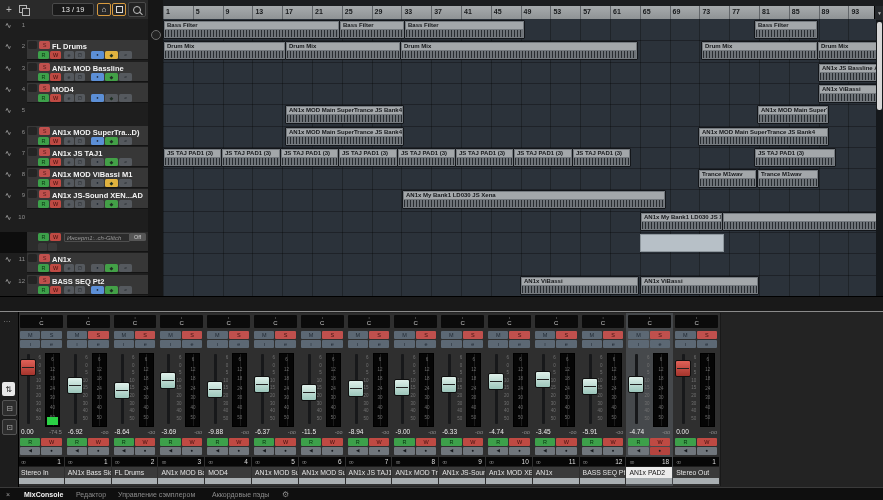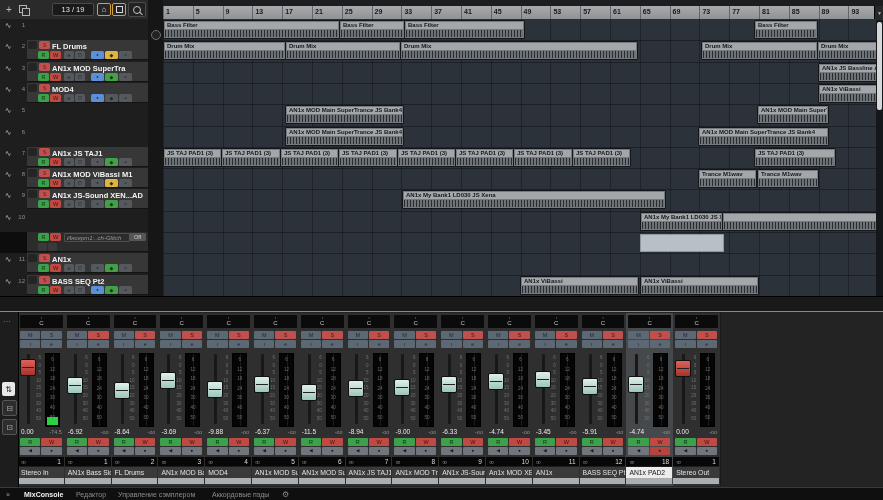--- a/index.html
+++ b/index.html
@@ -130,21 +130,21 @@
           </div>
         </div>
         <div class="wave-ic">∿</div>
         <div class="trk-num">2</div>
       </div>
       <div class="trk-row" style="top: 43px; height: 21px;">
         <div class="trk-panel">
           <div style="position: absolute; left: 0px; right: 0px; top: 1px; height: 9px;">
             <div class="tbtn" style="left: 1px; width: 9px; background: rgb(36, 36, 36); color: rgb(119, 119, 119); top: 0px;"></div>
             <div class="tbtn" style="left: 12px; width: 11px; background: rgb(192, 80, 77); color: rgb(90, 31, 31); top: 0px;">S</div>
-            <div class="trk-name">AN1x MOD SuperTra</div>
+            <div class="trk-name">AN1x MOD Bassline</div>
           </div>
           <div style="position: absolute; left: 0px; right: 0px; top: 11px; height: 8px;">
             <div class="tbtn" style="left: 11px; width: 11px; background: rgb(61, 160, 74); color: rgb(11, 53, 18); top: 0px;">R</div>
             <div class="tbtn" style="left: 23px; width: 11px; background: rgb(191, 74, 67); color: rgb(61, 15, 12); top: 0px;">W</div>
             <div class="tbtn" style="left: 37px; width: 10px; background: rgb(85, 89, 94); color: rgb(36, 40, 44); top: 0px;">e</div>
             <div class="tbtn" style="left: 48px; width: 10px; background: rgb(85, 89, 94); color: rgb(36, 40, 44); top: 0px;">∅</div>
             <div class="tbtn" style="left: 64px; width: 13px; background: rgb(92, 143, 214); color: rgb(28, 36, 48); top: 0px; font-size: 4px;">●</div>
             <div class="tbtn" style="left: 78px; width: 13px; background: rgb(67, 160, 71); color: rgb(30, 48, 34); top: 0px; font-size: 5px;">◆</div>
             <div class="tbtn" style="left: 92px; width: 13px; background: rgb(85, 89, 94); color: rgb(36, 40, 44); top: 0px;">≈</div>
           </div>
@@ -170,20 +170,36 @@
           </div>
         </div>
         <div class="wave-ic">∿</div>
         <div class="trk-num">4</div>
       </div>
       <div class="trk-row" style="top: 85px; height: 21px;">
         <div class="wave-ic">∿</div>
         <div class="trk-num">5</div>
       </div>
       <div class="trk-row" style="top: 107px; height: 21px;">
+        <div class="trk-panel">
+          <div style="position: absolute; left: 0px; right: 0px; top: 1px; height: 9px;">
+            <div class="tbtn" style="left: 1px; width: 9px; background: rgb(36, 36, 36); color: rgb(119, 119, 119); top: 0px;"></div>
+            <div class="tbtn" style="left: 12px; width: 11px; background: rgb(192, 80, 77); color: rgb(90, 31, 31); top: 0px;">S</div>
+            <div class="trk-name">AN1x MOD SuperTra...D)</div>
+          </div>
+          <div style="position: absolute; left: 0px; right: 0px; top: 11px; height: 8px;">
+            <div class="tbtn" style="left: 11px; width: 11px; background: rgb(61, 160, 74); color: rgb(11, 53, 18); top: 0px;">R</div>
+            <div class="tbtn" style="left: 23px; width: 11px; background: rgb(191, 74, 67); color: rgb(61, 15, 12); top: 0px;">W</div>
+            <div class="tbtn" style="left: 37px; width: 10px; background: rgb(85, 89, 94); color: rgb(36, 40, 44); top: 0px;">e</div>
+            <div class="tbtn" style="left: 48px; width: 10px; background: rgb(85, 89, 94); color: rgb(36, 40, 44); top: 0px;">∅</div>
+            <div class="tbtn" style="left: 64px; width: 13px; background: rgb(92, 143, 214); color: rgb(28, 36, 48); top: 0px; font-size: 4px;">●</div>
+            <div class="tbtn" style="left: 78px; width: 13px; background: rgb(67, 160, 71); color: rgb(30, 48, 34); top: 0px; font-size: 5px;">◆</div>
+            <div class="tbtn" style="left: 92px; width: 13px; background: rgb(85, 89, 94); color: rgb(36, 40, 44); top: 0px;">≈</div>
+          </div>
+        </div>
         <div class="wave-ic">∿</div>
         <div class="trk-num">6</div>
       </div>
       <div class="trk-row" style="top: 128px; height: 21px;">
         <div class="trk-panel">
           <div style="position: absolute; left: 0px; right: 0px; top: 1px; height: 9px;">
             <div class="tbtn" style="left: 1px; width: 9px; background: rgb(36, 36, 36); color: rgb(119, 119, 119); top: 0px;"></div>
             <div class="tbtn" style="left: 12px; width: 11px; background: rgb(192, 80, 77); color: rgb(90, 31, 31); top: 0px;">S</div>
             <div class="trk-name">AN1x JS TAJ1</div>
           </div>

